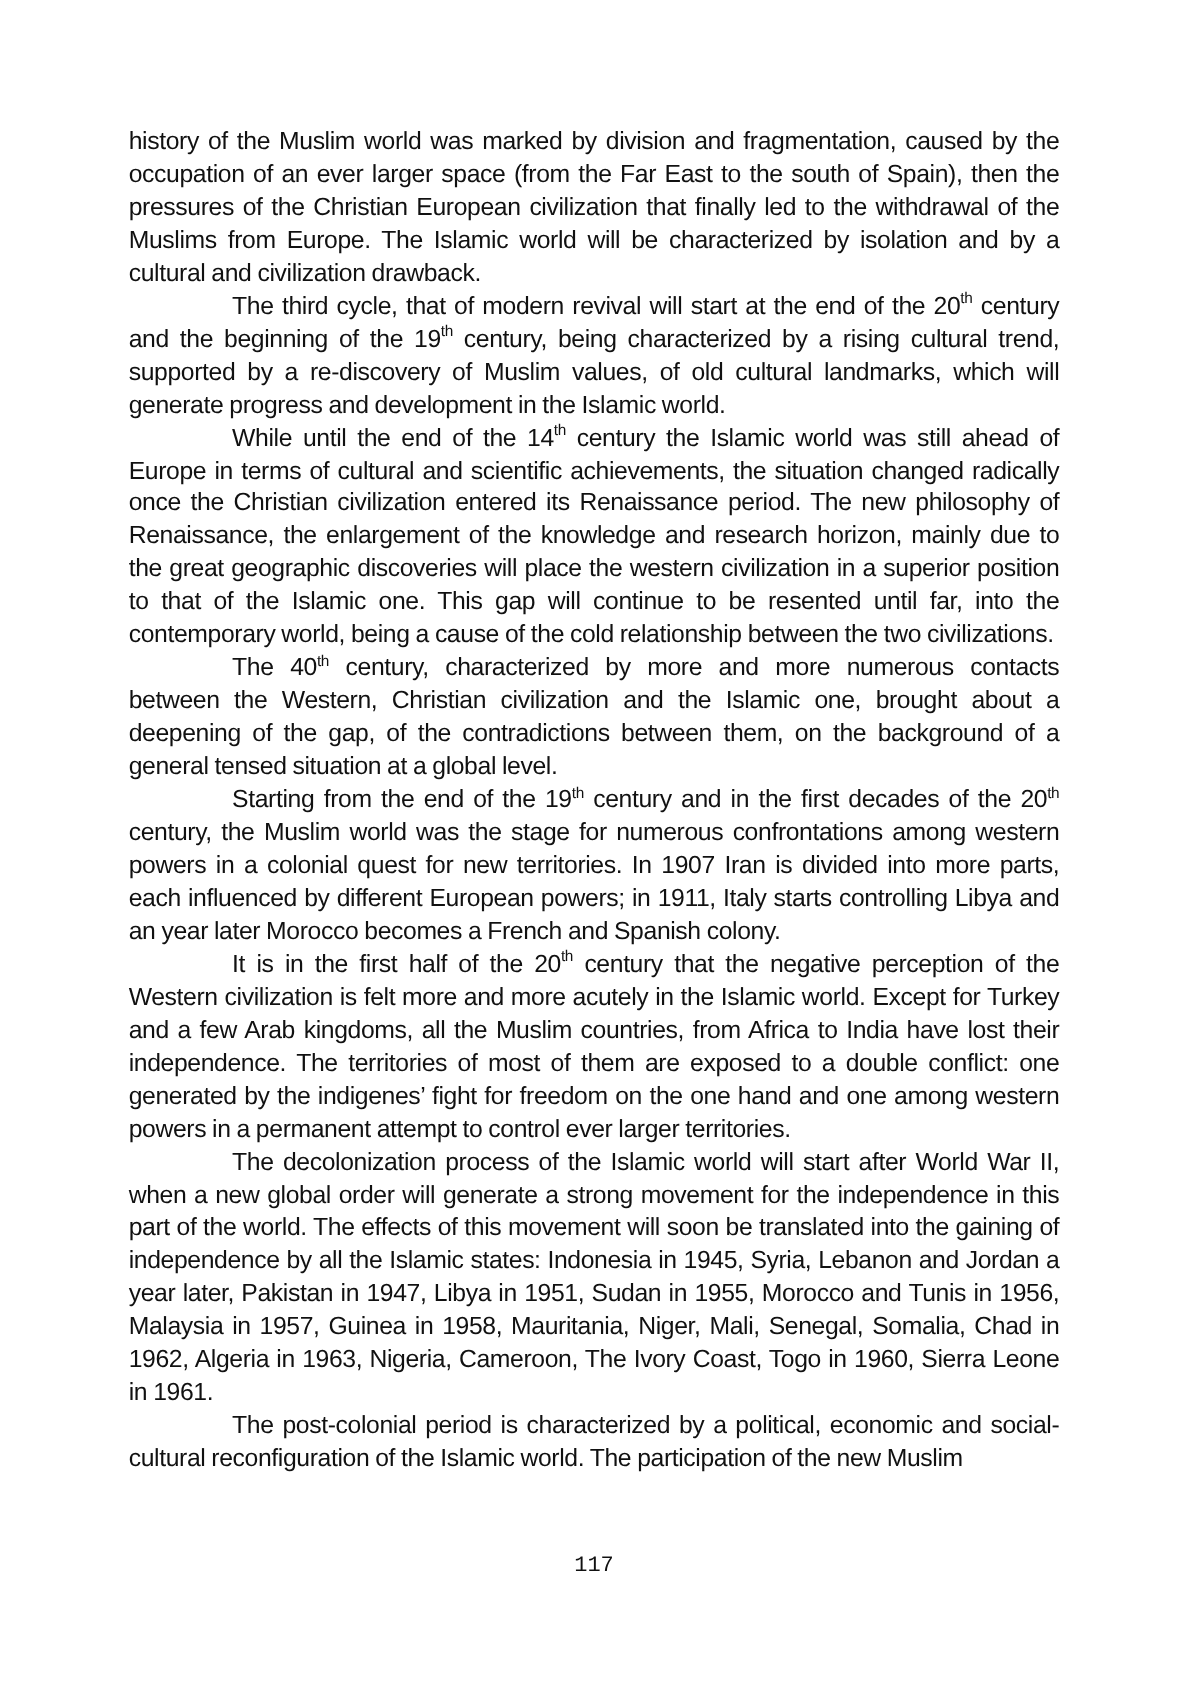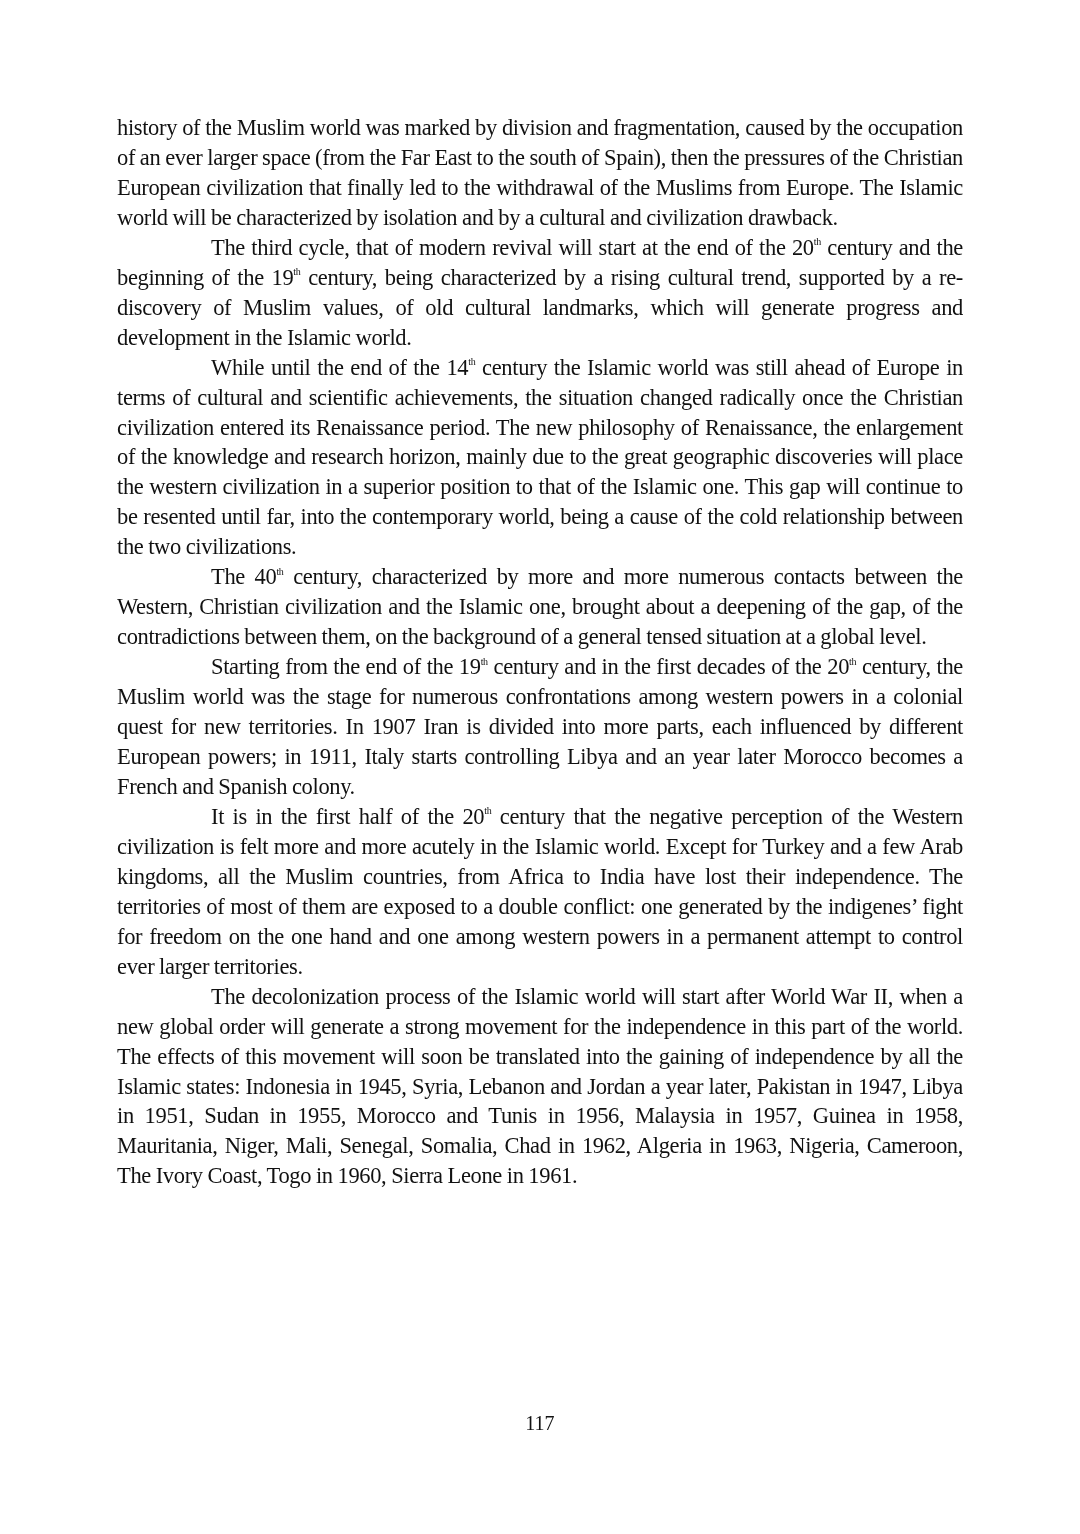--- a/index.html
+++ b/index.html
@@ -11,59 +11,60 @@
       width: 1080px;
       height: 1534px;
       position: relative;
       overflow: hidden;
     }
     .page {
       position: absolute;
       left: 117px;
       top: 113px;
       width: 846px;
-      font-family: Liberation Serif, serif;
+      font-family: Liberation Sans, sans-serif;
       font-size: 22.5px;
       line-height: 29.95px;
       color: #111111;
       text-align: justify;
       letter-spacing: -0.35px;
       word-spacing: -0.5px;
     }
     .para {
       margin: 0;
       padding: 0;
     }
     .para.indent {
       text-indent: 94px;
     }
     sup {
-      font-size: 10px;
+      font-size: 14px;
       line-height: 0;
       vertical-align: super;
       position: relative;
       top: -1px;
     }
     .page-number {
       position: absolute;
       left: 0;
       width: 1080px;
       top: 1412px;
       text-align: center;
-      font-family: Liberation Serif, serif;
+      font-family: Liberation Mono, monospace;
       font-size: 20px;
       color: #111111;
     }
   </style>
 </head>
 <body>
 
 <div class="page" id="doc-body">
     <p class="para"><span>history of the Muslim world was marked by division and fragmentation, caused by the occupation of an ever larger space (from the Far East to the south of Spain), then the pressures of the Christian European civilization that finally led to the withdrawal of the Muslims from Europe. The Islamic world will be characterized by isolation and by a cultural and civilization drawback.</span></p>
     <p class="para indent"><span>The third cycle, that of modern revival will start at the end of the 20</span><sup>th</sup><span> century and the beginning of the 19</span><sup>th</sup><span> century, being characterized by a rising cultural trend, supported by a re-discovery of Muslim values, of old cultural landmarks, which will generate progress and development in the Islamic world.</span></p>
     <p class="para indent"><span>While until the end of the 14</span><sup>th</sup><span> century the Islamic world was still ahead of Europe in terms of cultural and scientific achievements, the situation changed radically once the Christian civilization entered its Renaissance period. The new philosophy of Renaissance, the enlargement of the knowledge and research horizon, mainly due to the great geographic discoveries will place the western civilization in a superior position to that of the Islamic one. This gap will continue to be resented until far, into the contemporary world, being a cause of the cold relationship between the two civilizations.</span></p>
     <p class="para indent"><span>The 40</span><sup>th</sup><span> century, characterized by more and more numerous contacts between the Western, Christian civilization and the Islamic one, brought about a deepening of the gap, of the contradictions between them, on the background of a general tensed situation at a global level.</span></p>
     <p class="para indent"><span>Starting from the end of the 19</span><sup>th</sup><span> century and in the first decades of the 20</span><sup>th</sup><span> century, the Muslim world was the stage for numerous confrontations among western powers in a colonial quest for new territories. In 1907 Iran is divided into more parts, each influenced by different European powers; in 1911, Italy starts controlling Libya and an year later Morocco  becomes a French and Spanish colony.</span></p>
     <p class="para indent"><span>It is in the first half of the 20</span><sup>th</sup><span> century that the negative perception of the Western civilization is felt more and more acutely in the Islamic world. Except for Turkey and a few Arab kingdoms, all the Muslim countries, from Africa to India have lost their independence. The territories of most of them are exposed to a double conflict: one generated by the indigenes’ fight for freedom on the one hand and one among western powers in a permanent attempt to control ever larger territories.</span></p>
     <p class="para indent"><span>The decolonization process of the Islamic world will start after World War II, when a new global order will generate a strong movement for the independence in this part of the world. The effects of this movement will soon be translated into the gaining of independence by all the Islamic states: Indonesia in 1945, Syria, Lebanon and Jordan a year later, Pakistan in 1947, Libya in 1951, Sudan in 1955, Morocco and Tunis in 1956, Malaysia in 1957, Guinea in 1958, Mauritania, Niger, Mali, Senegal, Somalia, Chad in 1962, Algeria in 1963, Nigeria, Cameroon, The Ivory Coast, Togo in 1960, Sierra Leone in 1961.</span></p>
+    <p class="para indent"><span>The post-colonial period is characterized by a political, economic and social-cultural reconfiguration of the Islamic world. The participation of the new Muslim</span></p>
   </div>
 
 <div class="page-number">117</div>
 
 </body></html>

